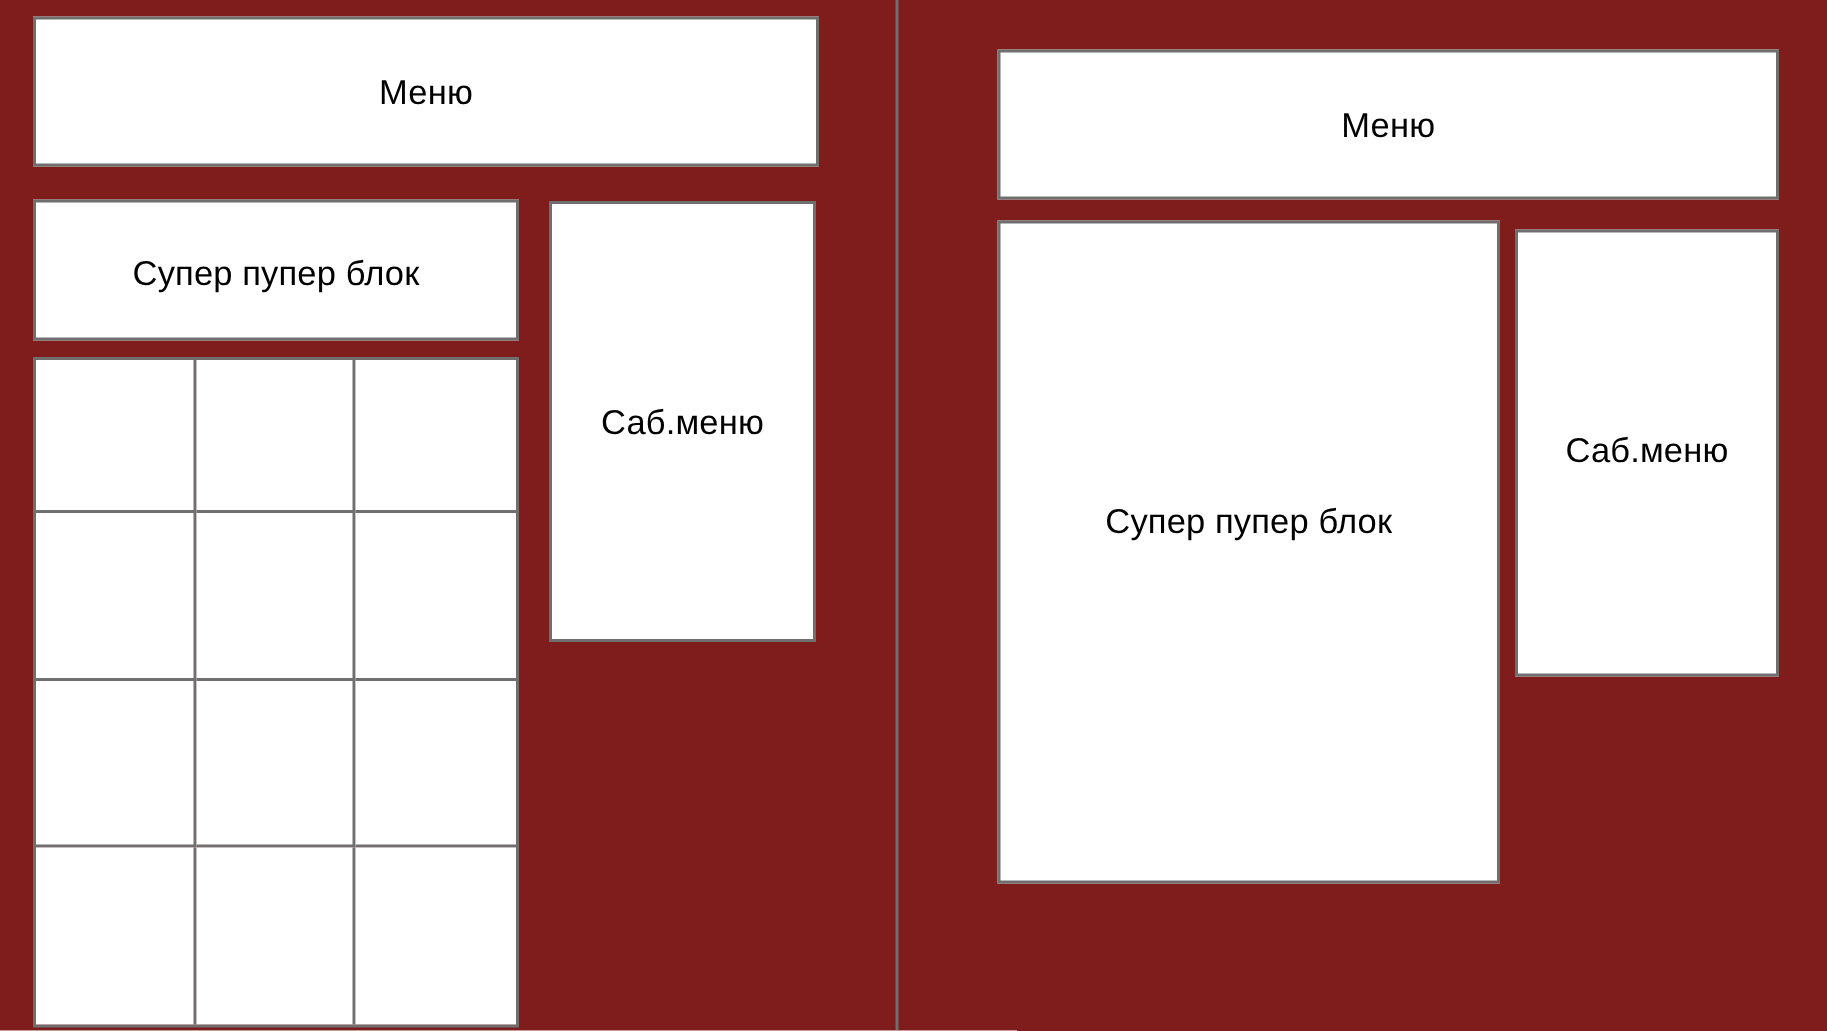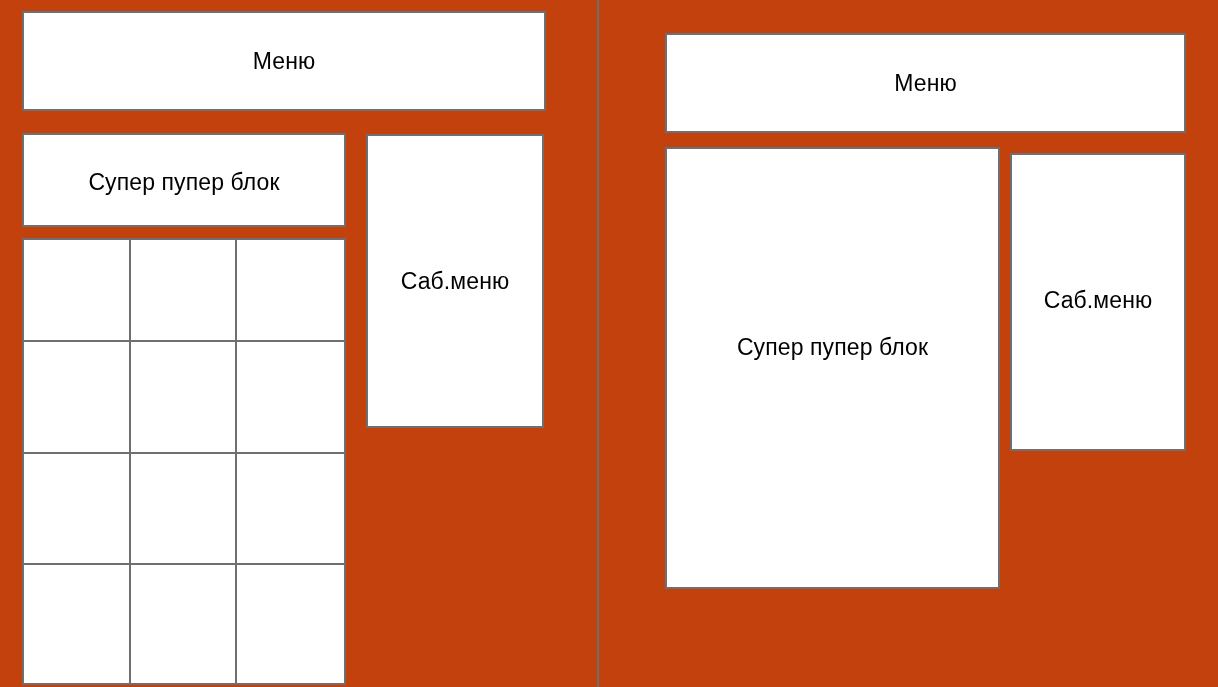--- a/index.html
+++ b/index.html
@@ -10,21 +10,21 @@
   }
   body {
     font-family: "Liberation Sans", sans-serif;
     color: #000000;
   }
 
   #canvas {
     position: relative;
     width: 1218px;
     height: 687px;
-    background: #c2410c;
+    background: #7f1d1d;
     overflow: hidden;
   }
 
   
   .wbox {
     position: absolute;
     box-sizing: border-box;
     background: #ffffff;
     border: 2px solid #6f6f6f;
   }

